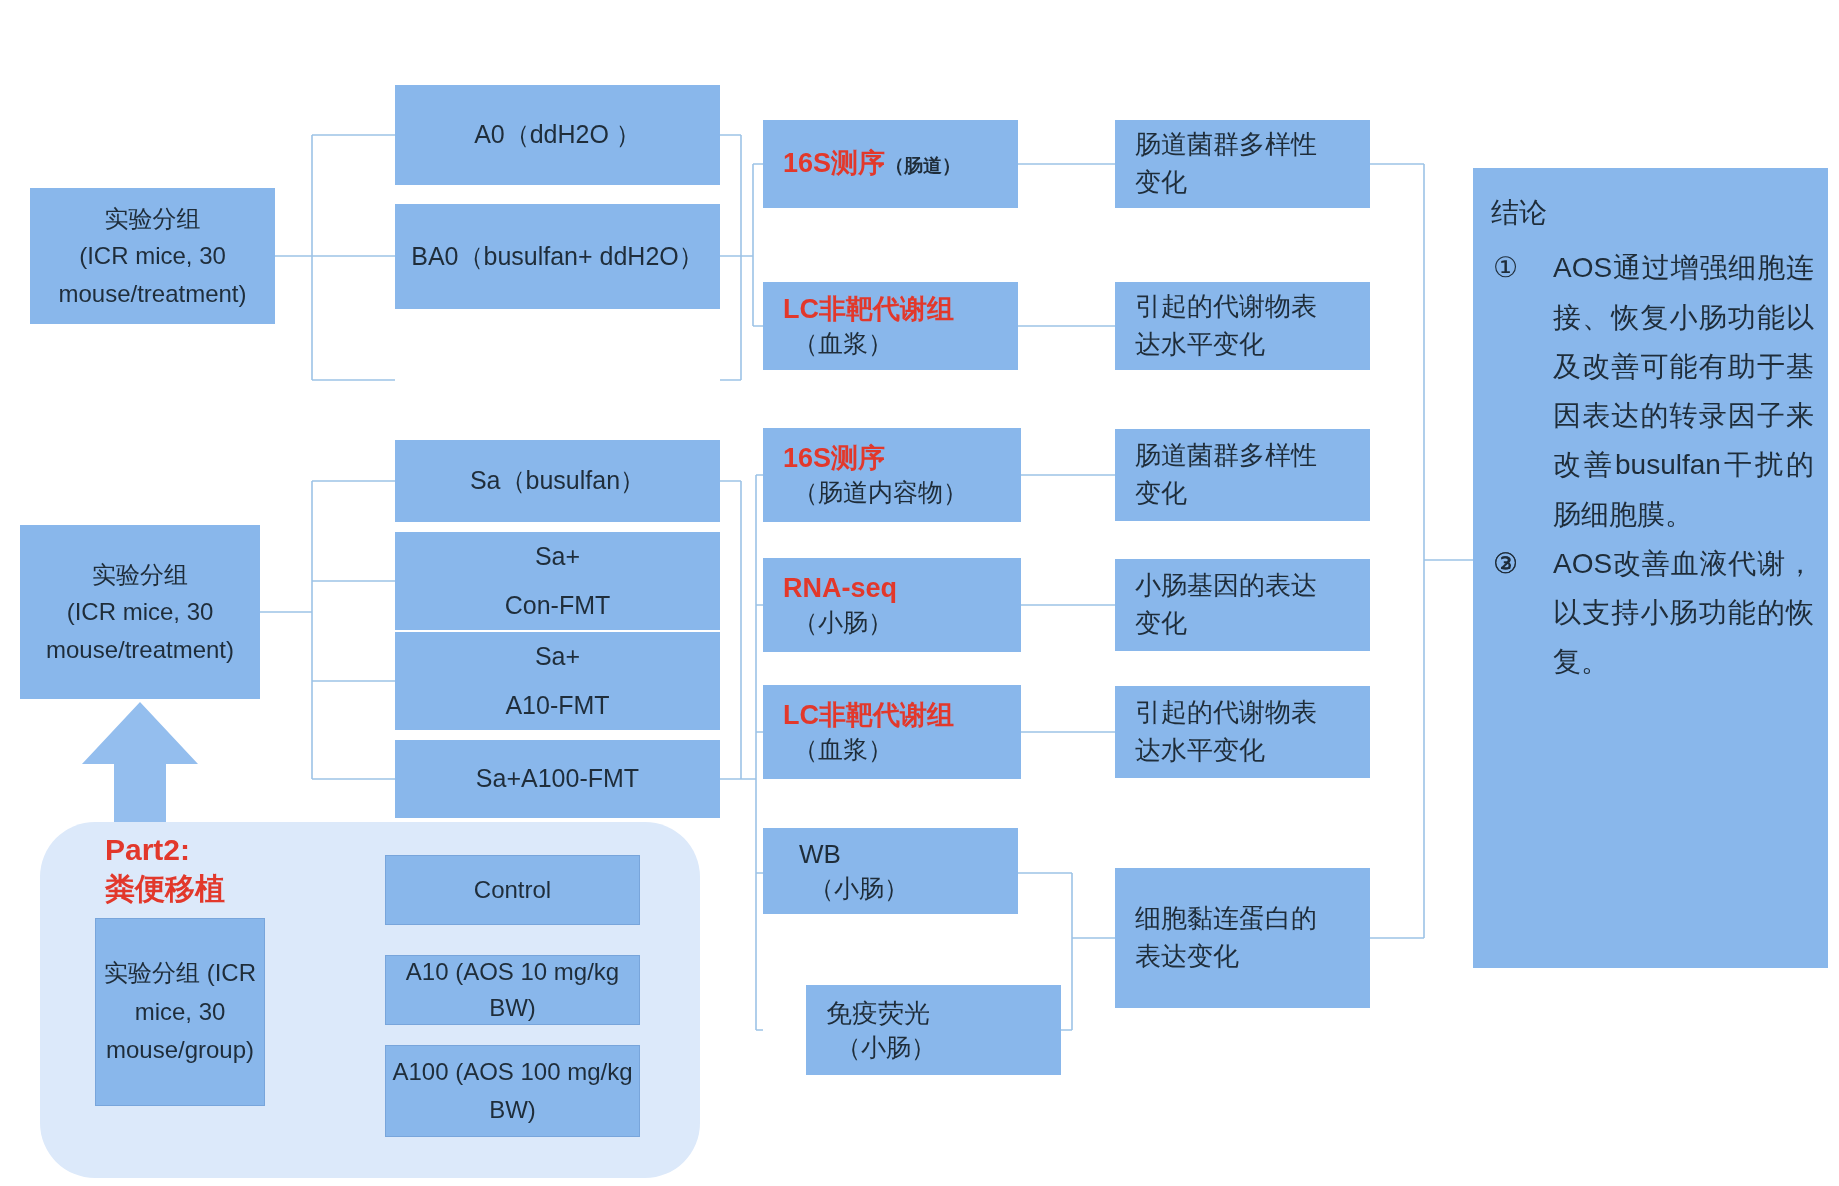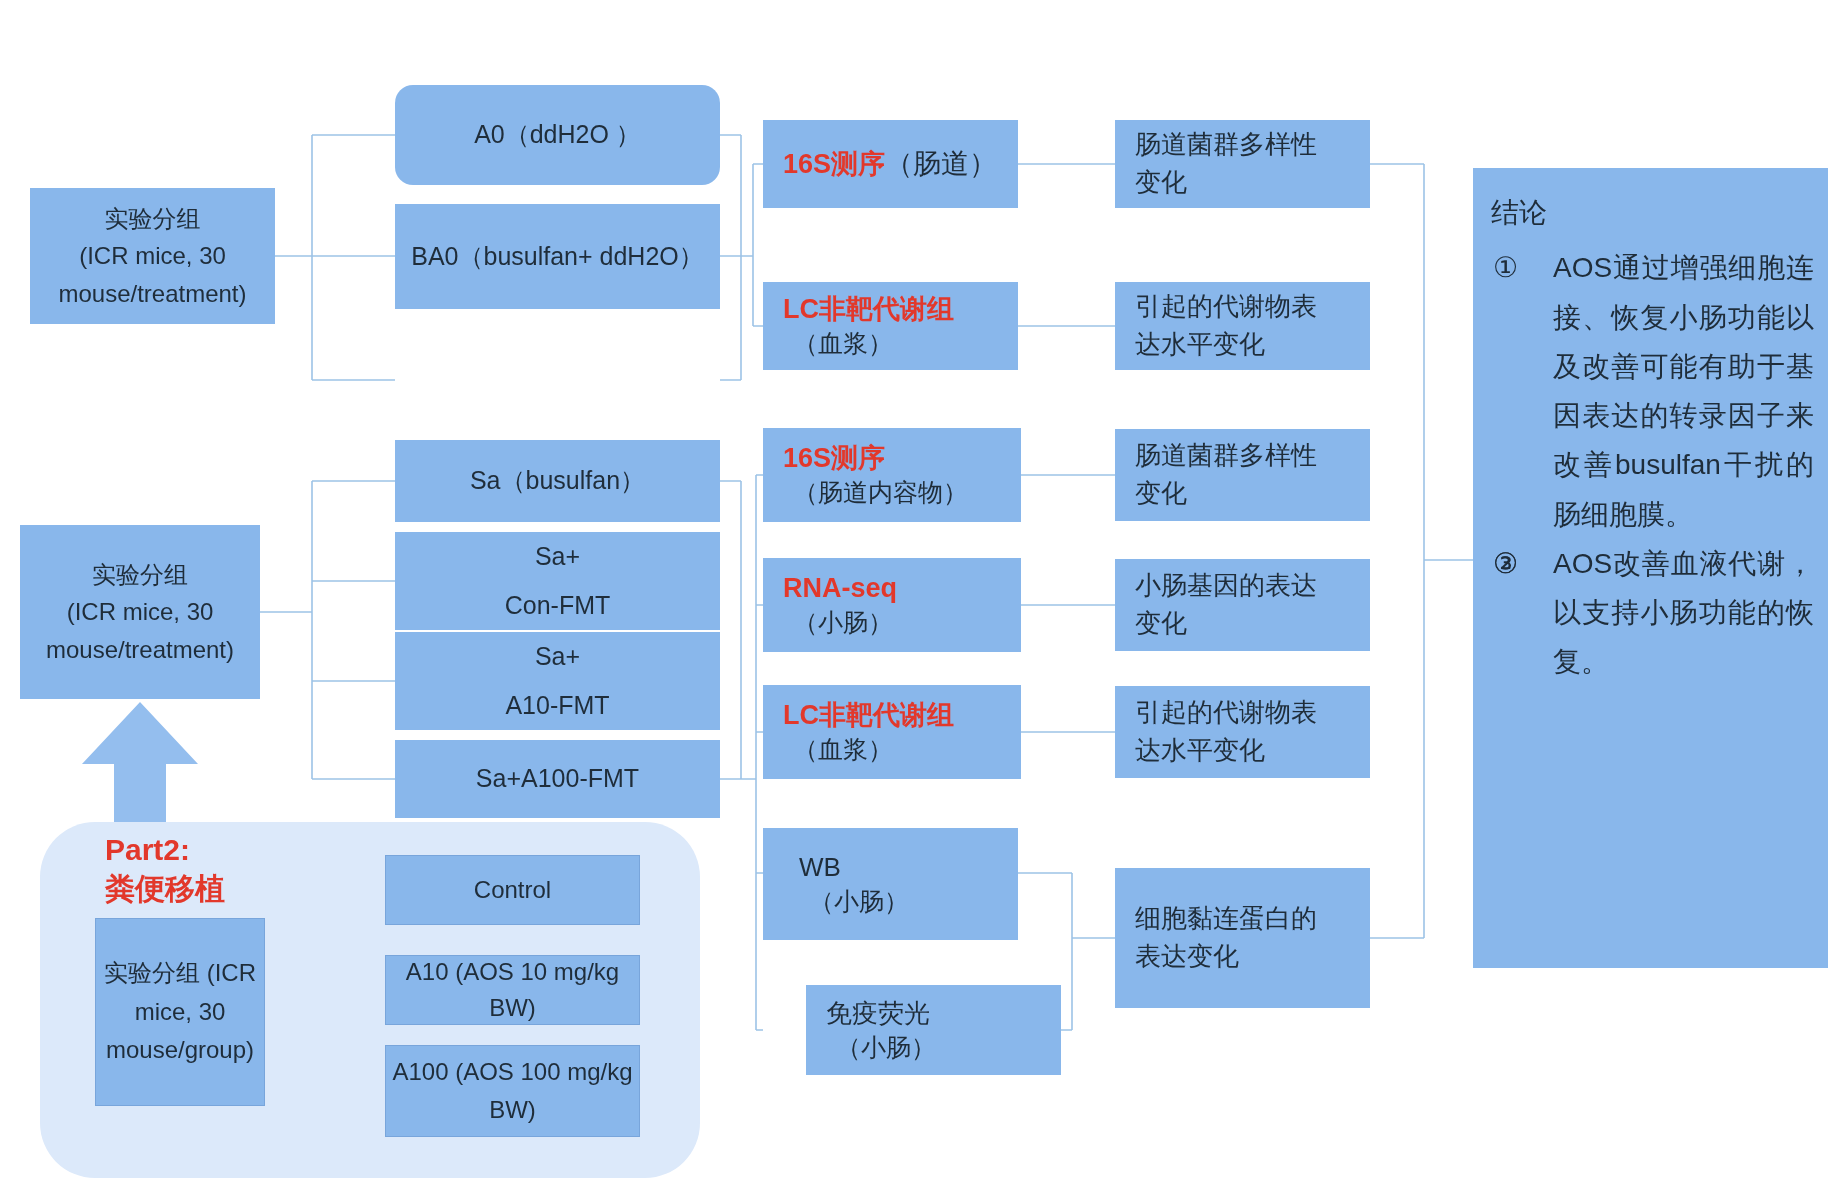--- a/index.html
+++ b/index.html
@@ -18,21 +18,21 @@
   .arrow{fill:var(--arrow-blue);}
   .box{position:absolute;background:var(--box-blue);color:var(--dark);
        display:flex;flex-direction:column;align-items:center;justify-content:center;
        text-align:center;font-size:25px;line-height:1.5;box-sizing:border-box;}
   .pre{white-space:pre-line;}
   .tall{line-height:1.95;}
   .left{align-items:flex-start;text-align:left;padding-left:20px;padding-right:8px;}
   .assay .method{color:var(--red);font-weight:700;font-size:27px;line-height:1.35;}
   .assay .method.plain{color:var(--dark);font-weight:400;font-size:26px;}
   .assay .sample{font-size:25px;line-height:1.35;margin-left:10px;}
-  .assay .inline-sample{font-size:28px;font-weight:400;color:var(--dark);}
+  .assay .inline-sample{font-size:19px;font-weight:700;color:var(--dark);}
   .result{font-size:26px;line-height:1.45;}
   .p2container{position:absolute;left:40px;top:822px;width:660px;height:356px;
        background:var(--container-blue);border-radius:55px;}
   .p2title{position:absolute;left:105px;top:830px;color:var(--red);font-weight:700;
        font-size:30px;line-height:1.3;white-space:pre-line;text-align:left;}
   .p2box{background:var(--box-blue);border:1px solid rgba(110,155,210,.65);font-size:24px;}
   .p2box.small{font-size:24px;line-height:1.6;}
   .conclusion{position:absolute;left:1473px;top:168px;width:355px;height:800px;
        background:var(--box-blue);box-sizing:border-box;padding:20px 14px 10px 18px;
        font-size:28px;line-height:1.76;}
@@ -60,21 +60,21 @@
     <path class="connector" d="
       M1370 164 H1424 M1424 164 V938 M1370 938 H1424 M1424 560 H1473"></path>
     <path class="connector" d="
       M265 1012 H330 M330 890 V1091 M330 890 H385 M330 990 H385 M330 1091 H385"></path>
     <polygon class="arrow" points="140,702 198,764 166,764 166,824 114,824 114,764 82,764"></polygon>
   </svg>
 
   <div class="box pre" style="left:30px;top:188px;width:245px;height:136px;font-size:24px;line-height:1.55;">实验分组
 (ICR mice, 30
 mouse/treatment)</div>
-  <div class="box" style="left:395px;top:85px;width:325px;height:100px;border-radius:18px;">A0（ddH2O ）</div>
+  <div class="box" style="left:395px;top:85px;width:325px;height:100px;">A0（ddH2O ）</div>
   <div class="box" style="left:395px;top:204px;width:325px;height:105px;">BA0（busulfan+ ddH2O）</div>
 
   <div class="box left assay" style="left:763px;top:120px;width:255px;height:88px;">
     <div><span class="method">16S测序</span><span class="inline-sample">（肠道）</span></div>
   </div>
   <div class="box left result pre" style="left:1115px;top:120px;width:255px;height:88px;">肠道菌群多样性
 变化</div>
   <div class="box left assay" style="left:763px;top:282px;width:255px;height:88px;">
     <div class="method">LC非靶代谢组</div>
     <div class="sample">（血浆）</div>
@@ -106,21 +106,21 @@
   <div class="box left result pre" style="left:1115px;top:559px;width:255px;height:92px;">小肠基因的表达
 变化</div>
 
   <div class="box left assay" style="left:763px;top:685px;width:258px;height:94px;">
     <div class="method">LC非靶代谢组</div>
     <div class="sample">（血浆）</div>
   </div>
   <div class="box left result pre" style="left:1115px;top:686px;width:255px;height:92px;">引起的代谢物表
 达水平变化</div>
 
-  <div class="box left assay" style="left:763px;top:828px;width:255px;height:112px;padding-left:36px;">
+  <div class="box left assay" style="left:763px;top:828px;width:255px;height:86px;padding-left:36px;">
     <div class="method plain">WB</div>
     <div class="sample">（小肠）</div>
   </div>
   <div class="box left result pre" style="left:1115px;top:868px;width:255px;height:140px;padding-left:20px;">细胞黏连蛋白的
 表达变化</div>
   <div class="box left assay" style="left:763px;top:985px;width:255px;height:90px;margin-left:43px;">
     <div class="method plain">免疫荧光</div>
     <div class="sample">（小肠）</div>
   </div>
 

